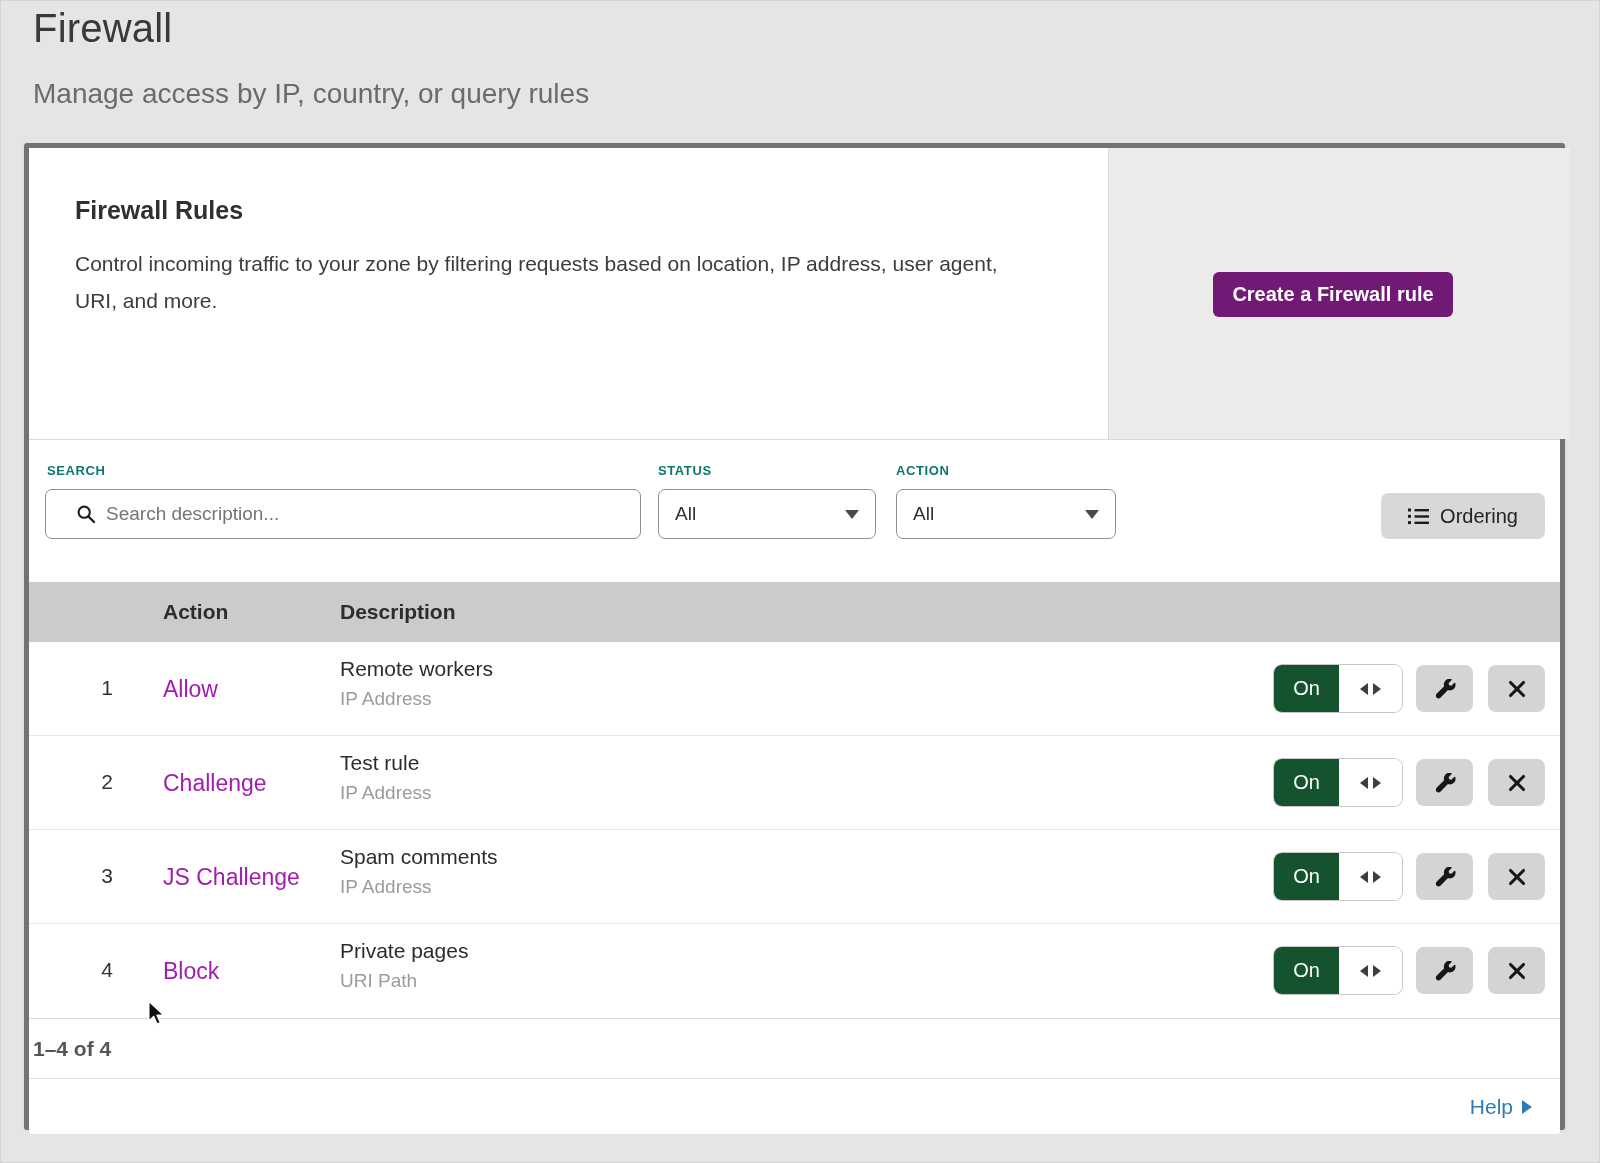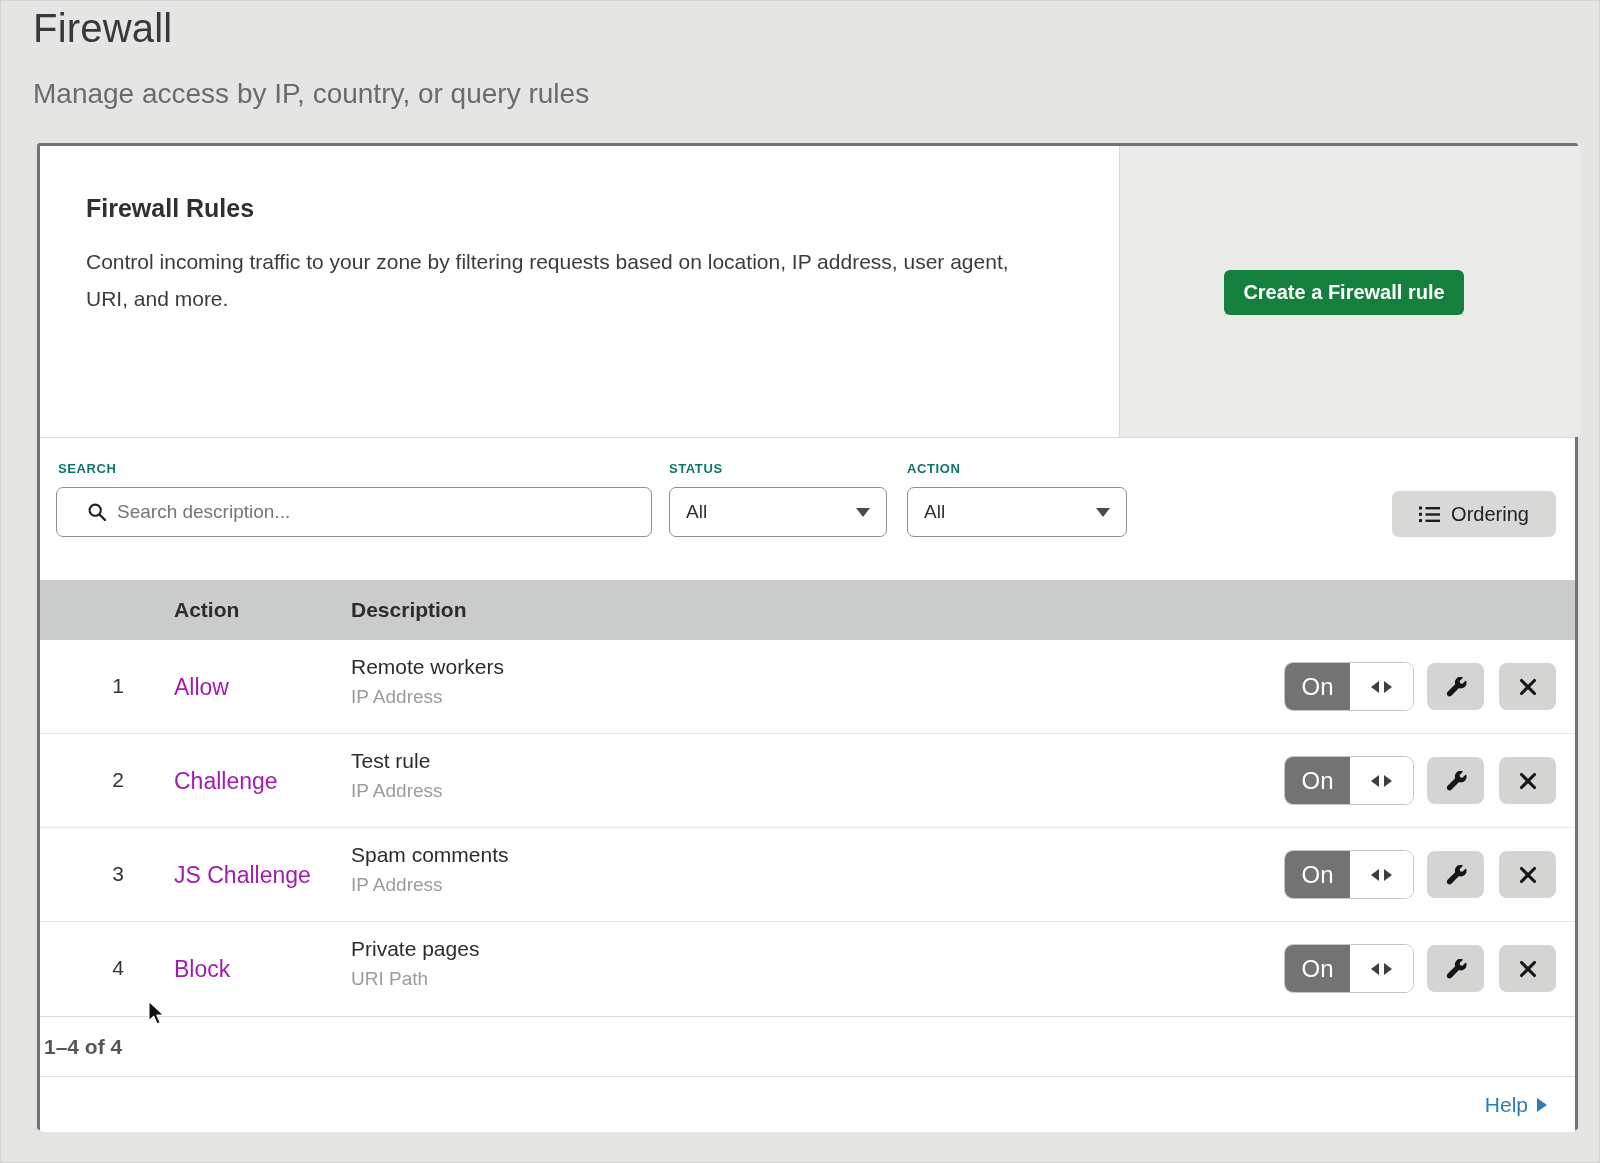--- a/index.html
+++ b/index.html
@@ -18,40 +18,40 @@
     position:absolute; left:33px; top:6px;
     font-size:40px; font-weight:500; color:#39393b; letter-spacing:.2px;text-align:right;
   }
   .page-subtitle {
     position:absolute; left:33px; top:78px;
     font-size:28px; font-weight:400; color:#6a6b6d;
   }
 
   
   .card {
-    position:absolute; left:37px; top:143px; width:1541px; height:987px;
-    background:#ffffff; border:3px solid #737373; border-radius:3px;
+    position:absolute; left:24px; top:143px; width:1541px; height:987px;
+    background:#ffffff; border:5px solid #737373; border-radius:3px;
     box-shadow:0 1px 3px rgba(0,0,0,0.08);
   }
 
   
   .top-section { position:absolute; left:0; top:0; width:100%; height:292px;
     border-bottom:1px solid #d9d9d7; }
   .rules-title { position:absolute; left:46px; top:48px; font-size:25px; font-weight:700; color:#303032; }
   .rules-desc  { position:absolute; left:46px; top:97px; width:950px;
     font-size:21px; line-height:37px; color:#3c3c3e; }
   .rules-usage { position:absolute; left:46px; top:205px; font-size:21px; font-weight:700; color:#303032; }
 
   .side-panel {
     position:absolute; left:1079px; top:0; width:462px; height:291px;
     background:#ebecea; border-left:1px solid #dbdbd9;
   }
   .create-btn {
     position:absolute; left:104px; top:124px; width:240px; height:45px;
-    background:#15803d; border:none; border-radius:6px;
+    background:#701a75; border:none; border-radius:6px;
     color:#ffffff; font-size:20px; font-weight:600;
     font-family:"Liberation Sans", sans-serif;
     display:flex; align-items:center; justify-content:center; cursor:pointer;
   }
 
   
   .filter-section { position:absolute; left:0; top:293px; width:100%; height:141px; background:#fff; }
   .filter-label {
     position:absolute; top:22px; font-size:13px; font-weight:700;
     letter-spacing:.6px; color:#0f766e;
@@ -104,21 +104,21 @@
   .cell-index  { position:absolute; left:64px; width:28px; top:34px; text-align:center;
                  font-size:21px; color:#333335; }
   .cell-action { position:absolute; left:134px; top:34px; font-size:23px; color:#a21caf; }
   .cell-desc   { position:absolute; left:311px; top:15px; }
   .desc-title  { font-size:21px; color:#2c2c2e; }
   .desc-sub    { font-size:19px; color:#9b9b9d; margin-top:7px; }
 
   .toggle { position:absolute; left:1245px; top:23px; height:47px; display:flex;
             border-radius:8px; box-shadow:0 0 0 1px #c6c6c4; overflow:hidden; cursor:pointer; }
   .toggle-on {
-    width:65px; background:#737373; color:#ffffff; font-size:24px;
+    width:65px; background:#14532d; color:#ffffff; font-size:20px;
     display:flex; align-items:center; justify-content:center;
   }
   .toggle-handle {
     width:63px; background:#ffffff; display:flex; align-items:center;
     justify-content:center; gap:5px;
   }
   .tri-l { width:0; height:0; border-top:6px solid transparent; border-bottom:6px solid transparent;
            border-right:8px solid #3e3e40; }
   .tri-r { width:0; height:0; border-top:6px solid transparent; border-bottom:6px solid transparent;
            border-left:8px solid #3e3e40; }

